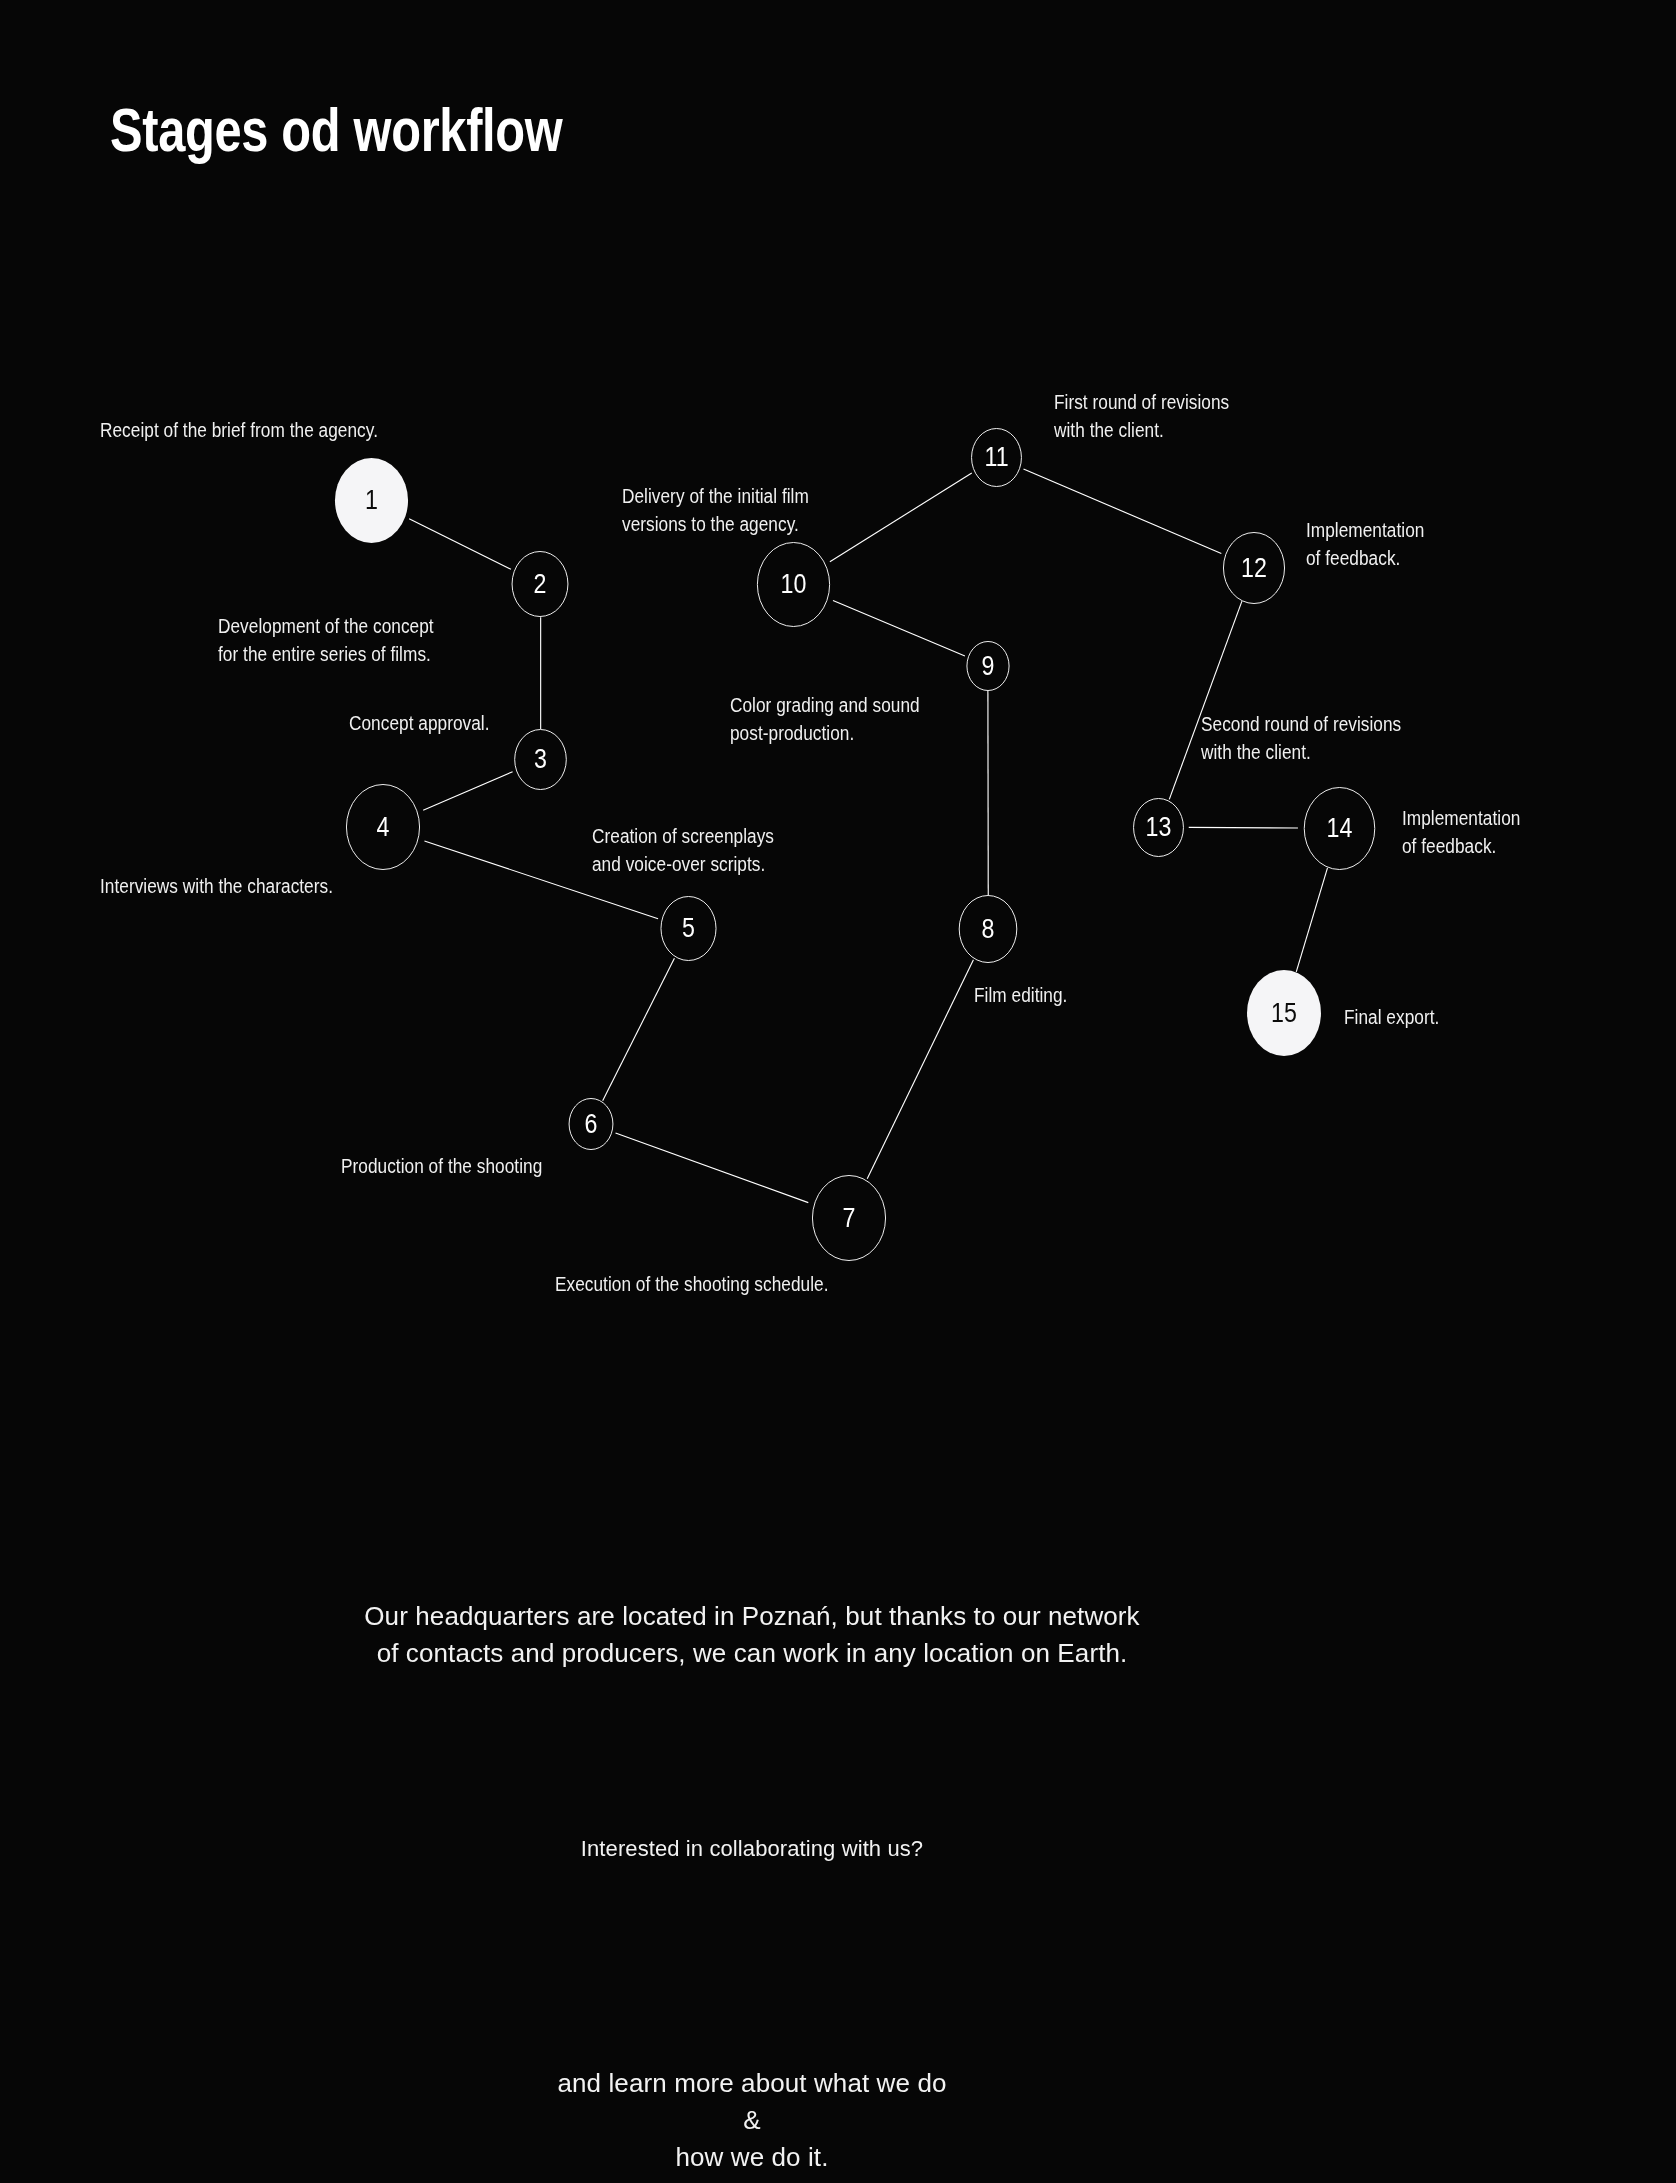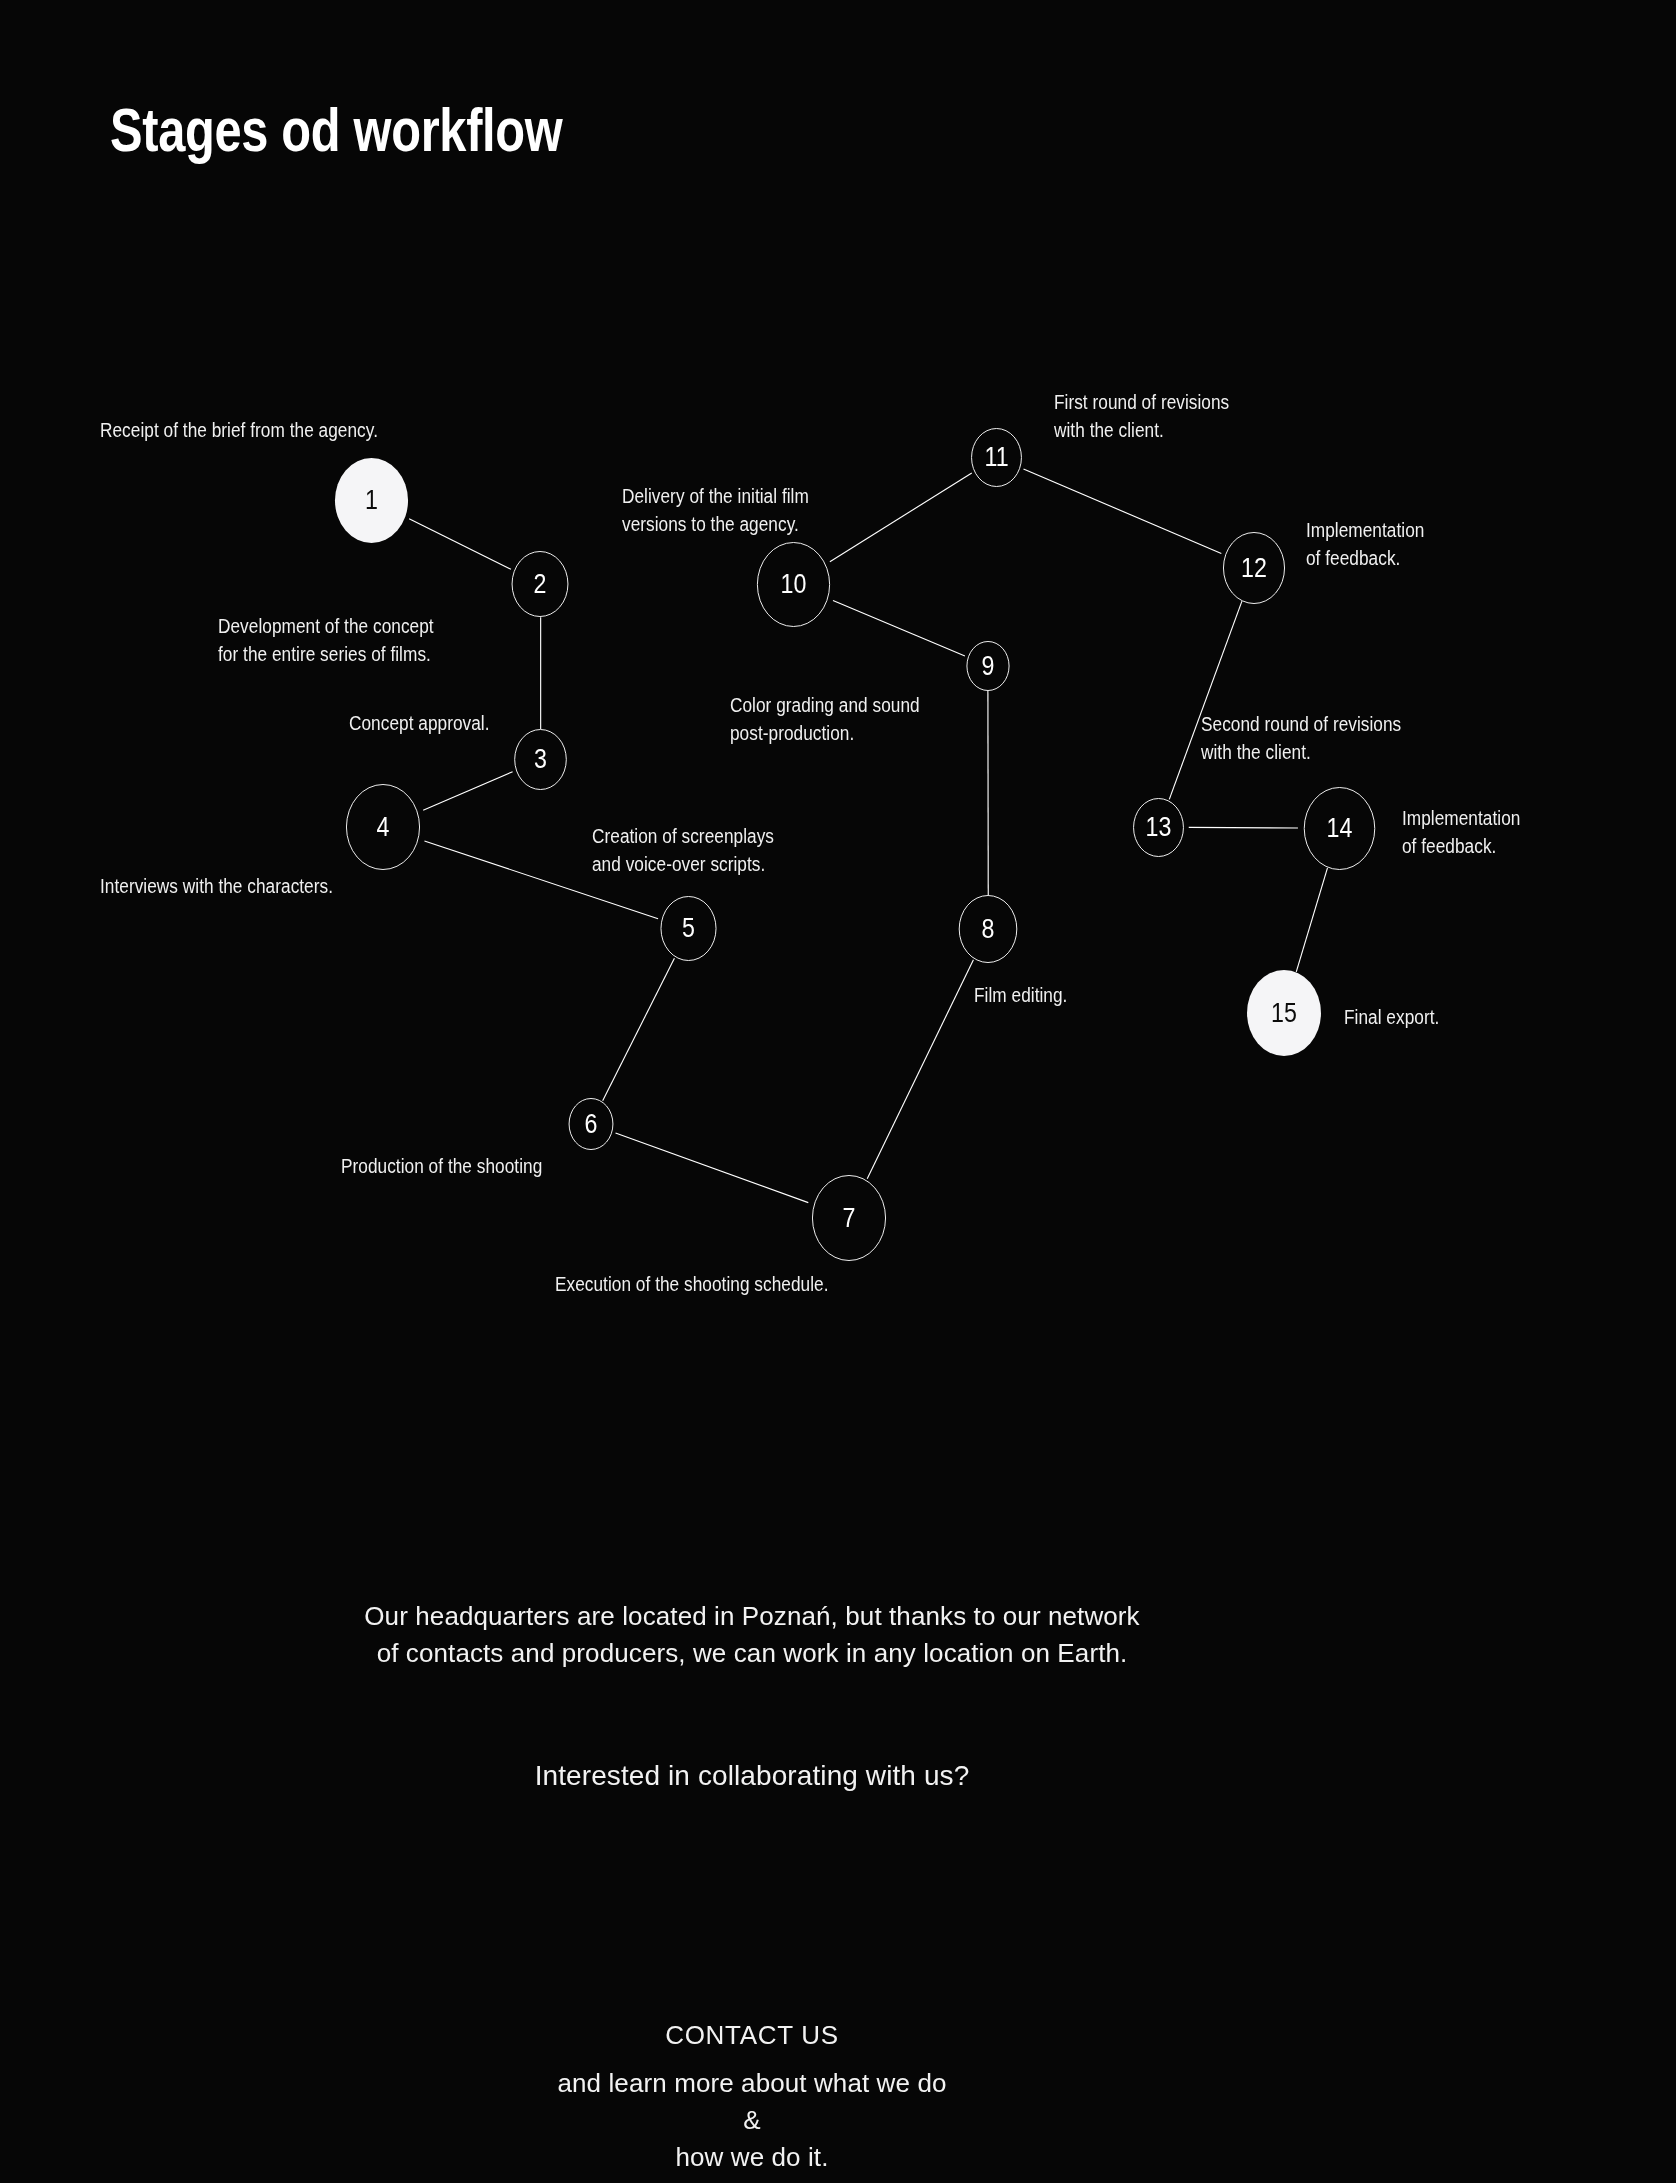--- a/index.html
+++ b/index.html
@@ -86,22 +86,22 @@
     color:#f2f2f2;
   }
   #hq-text {
     top:1598px;
     font-size:26px;
     line-height:1.42;
     white-space:pre-line;
     letter-spacing:0.1px;
   }
   #interested-text {
-    top:1760px;
-    font-size:28px;
+    top:1836px;
+    font-size:22px;
     letter-spacing:0.1px;
   }
   #site-link {
     top:1816px;
     font-size:26px;
     font-weight:700;
     letter-spacing:0.2px;
   }
   #contact-heading {
     top:2020px;
@@ -213,20 +213,19 @@
         <div class="nlabel" style="left: 1344px; top: 1004px;">Final export.</div>
       </div>
   </div>
 
   <div class="centered" id="hq-text">Our headquarters are located in Poznań, but thanks to our network
 of contacts and producers, we can work in any location on Earth.</div>
 
   <div class="centered" id="interested-text">Interested in collaborating with us?</div>
 
 
-  <div class="centered" id="contact-heading">CONTACT US</div>
 
   <div class="centered" id="contact-body">and learn more about what we do
 &amp;
 how we do it.</div>
 
 </div>
 
 
 </body></html>

